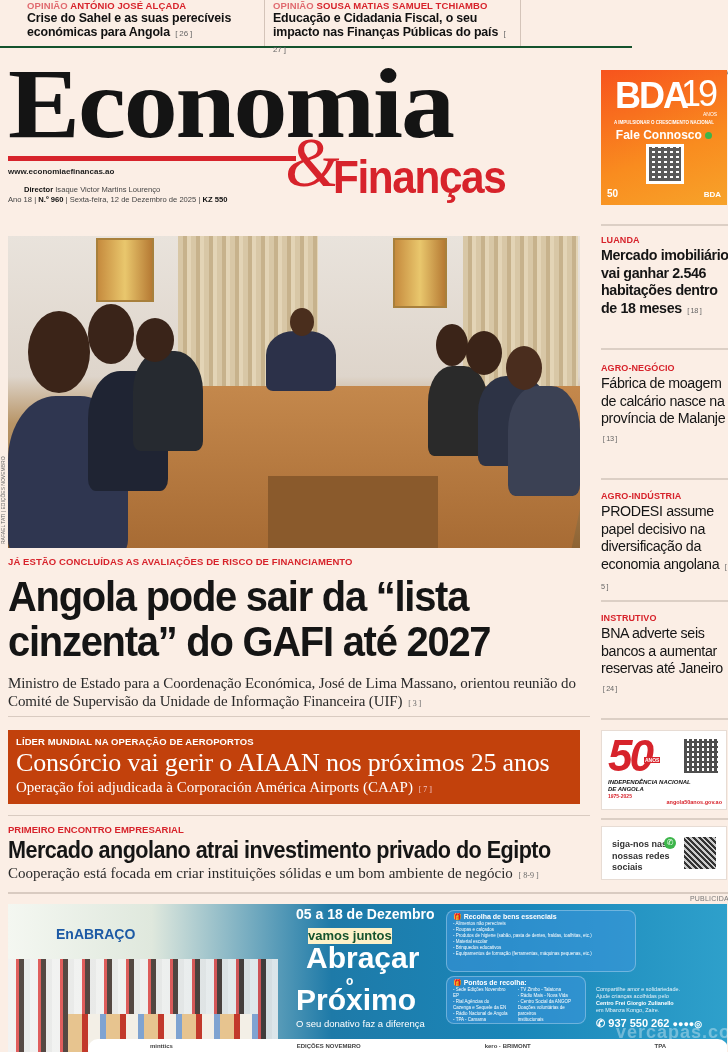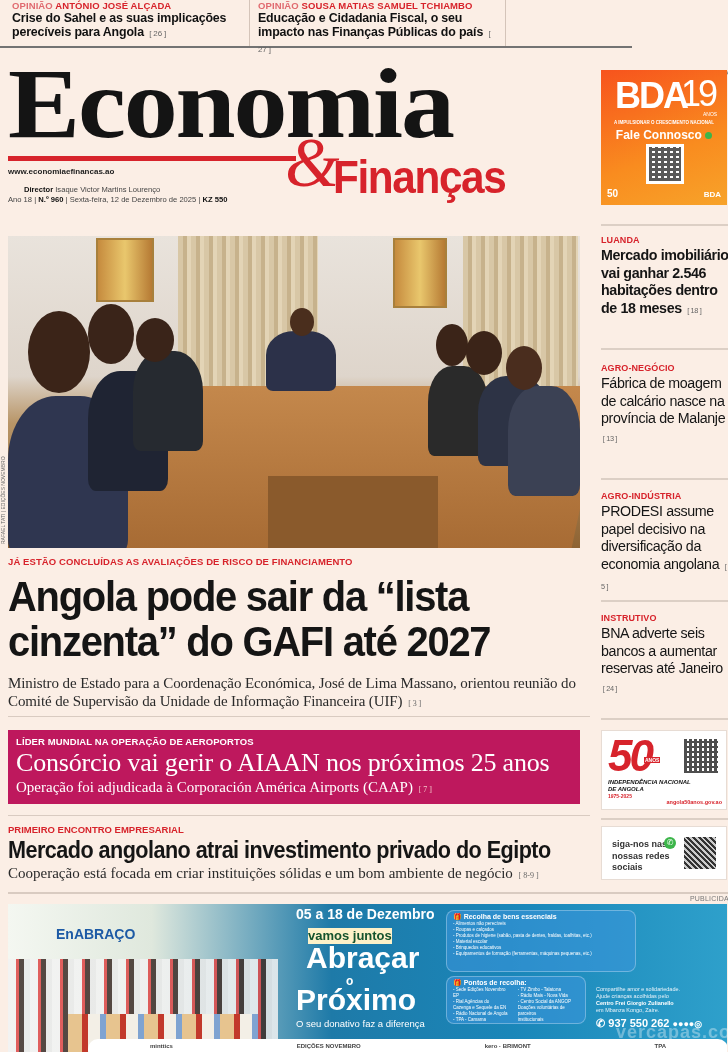--- a/index.html
+++ b/index.html
@@ -1,20 +1,20 @@
 <!DOCTYPE html>
 <html><head>
 <meta charset="utf-8">
 <style>
   * { box-sizing: border-box; margin: 0; padding: 0; }
   html, body { width: 728px; height: 1052px; overflow: hidden; }
   body { background: #fbeee5; font-family: "Liberation Sans", sans-serif; color: #1a1a1a; position: relative; }
 
   
-  .opinion-strip { position: absolute; left: 0; top: 0; width: 632px; height: 48px; display: flex; border-bottom: 2px solid #737373; }
+  .opinion-strip { position: absolute; left: 0; top: 0; width: 632px; height: 48px; display: flex; border-bottom: 2px solid #14532d; padding-left: 15px; }
   .op { padding: 0 8px; position: relative; }
   .op1 { width: 250px; padding-left: 12px; border-right: 1px solid #d4c4b9; }
   .op2 { width: 256px; border-right: 1px solid #d4c4b9; }
   .op3 { flex: 1; }
   .op-kicker { font-family: "Liberation Sans", sans-serif; font-size: 9.5px; font-weight: bold; color: #d7232b; letter-spacing: 0.1px; line-height: 11px; margin-top: 0px; white-space: nowrap; }
   .op-kicker .grey { color: #e06a6f; }
   .op-title { font-family: "Liberation Sans Narrow", "Liberation Sans", sans-serif; font-size: 12.4px; font-weight: bold; line-height: 14px; color: #111; letter-spacing: -0.15px; }
   .pg { font-size: 8px; font-weight: normal; color: #666; margin-left: 2px; }
 
   
@@ -53,21 +53,21 @@
   .head { position: absolute; background: #4a2e1d; border-radius: 50%; }
   .photo-credit { position: absolute; left: 0; top: 452px; width: 8px; height: 96px; font-size: 5px; color: #666; writing-mode: vertical-rl; transform: rotate(180deg); text-align: center; }
 
   
   .lead-kicker { position: absolute; left: 8px; top: 556px; font-size: 9.5px; font-weight: bold; color: #d7232b; letter-spacing: 0.1px; }
   .lead-title { position: absolute; left: 8px; top: 574px; width: 585px; font-family: "Liberation Sans", sans-serif; font-weight: bold; font-size: 42px; line-height: 45px; letter-spacing: -1.3px; color: #151515; transform: scaleX(0.95); transform-origin: left top; }
   .lead-summary { position: absolute; left: 8px; top: 674px; width: 580px; font-family: "Liberation Serif", serif; font-size: 15px; line-height: 18px; color: #2a2a2a; letter-spacing: -0.1px; }
   .sep { position: absolute; height: 1px; background: #d9cbc1; }
 
   
-  .red-box { position: absolute; left: 8px; top: 730px; width: 572px; height: 74px; background: #be185d; color: #fff; padding: 6px 8px; }
+  .red-box { position: absolute; left: 8px; top: 730px; width: 572px; height: 74px; background: #c2410c; color: #fff; padding: 6px 8px; }
   .red-kicker { font-size: 9.5px; font-weight: bold; letter-spacing: 0.1px; }
   .red-title { font-family: "Liberation Serif", serif; font-size: 26px; line-height: 30px; margin-top: 1px; letter-spacing: -0.2px; }
   .red-sub { font-family: "Liberation Serif", serif; font-size: 15px; line-height: 18px; }
   .red-box .pg { color: #f3c7c9; }
 
   
   .eg-kicker { position: absolute; left: 8px; top: 824px; font-size: 9.5px; font-weight: bold; color: #d7232b; }
   .eg-title { position: absolute; left: 8px; top: 836px; font-weight: bold; font-size: 24px; line-height: 28px; color: #151515; letter-spacing: -0.6px; transform: scaleX(0.9); transform-origin: left top; white-space: nowrap; }
   .eg-sub { position: absolute; left: 8px; top: 864px; font-family: "Liberation Serif", serif; font-size: 15px; line-height: 18px; color: #2a2a2a; white-space: nowrap; }
 
@@ -112,21 +112,21 @@
   .ab-sponsors { position: absolute; left: 80px; top: 135px; width: 640px; height: 20px; background: #fff; border-radius: 10px; display: flex; justify-content: space-around; align-items: center; font-size: 6px; font-weight: bold; color: #444; }
   .ab-sponsors span { padding-bottom: 6px; }
   .watermark { position: absolute; left: 616px; top: 1022px; font-size: 18px; color: rgba(255,255,255,0.35); font-weight: bold; letter-spacing: 1px; }
 </style>
 </head>
 <body>
 
 <div class="opinion-strip">
   <div class="op op1">
     <div class="op-kicker"><span class="grey">OPINIÃO</span> <span>ANTÓNIO JOSÉ ALÇADA</span></div>
-    <div class="op-title"><span>Crise do Sahel e as suas implicações perecíveis para Angola</span> <span class="pg">[ 26 ]</span></div>
+    <div class="op-title"><span>Crise do Sahel e as suas perecíveis económicas para Angola</span> <span class="pg">[ 26 ]</span></div>
   </div>
   <div class="op op2">
     <div class="op-kicker"><span class="grey">OPINIÃO</span> <span>SOUSA MATIAS SAMUEL TCHIAMBO</span></div>
     <div class="op-title"><span>Educação e Cidadania Fiscal, o seu impacto nas Finanças Públicas do país</span> <span class="pg">[ 27 ]</span></div>
   </div>
 </div>
 
 <div class="masthead">
   <div class="logo-economia">Economia</div>
   <div class="logo-redline"></div>

